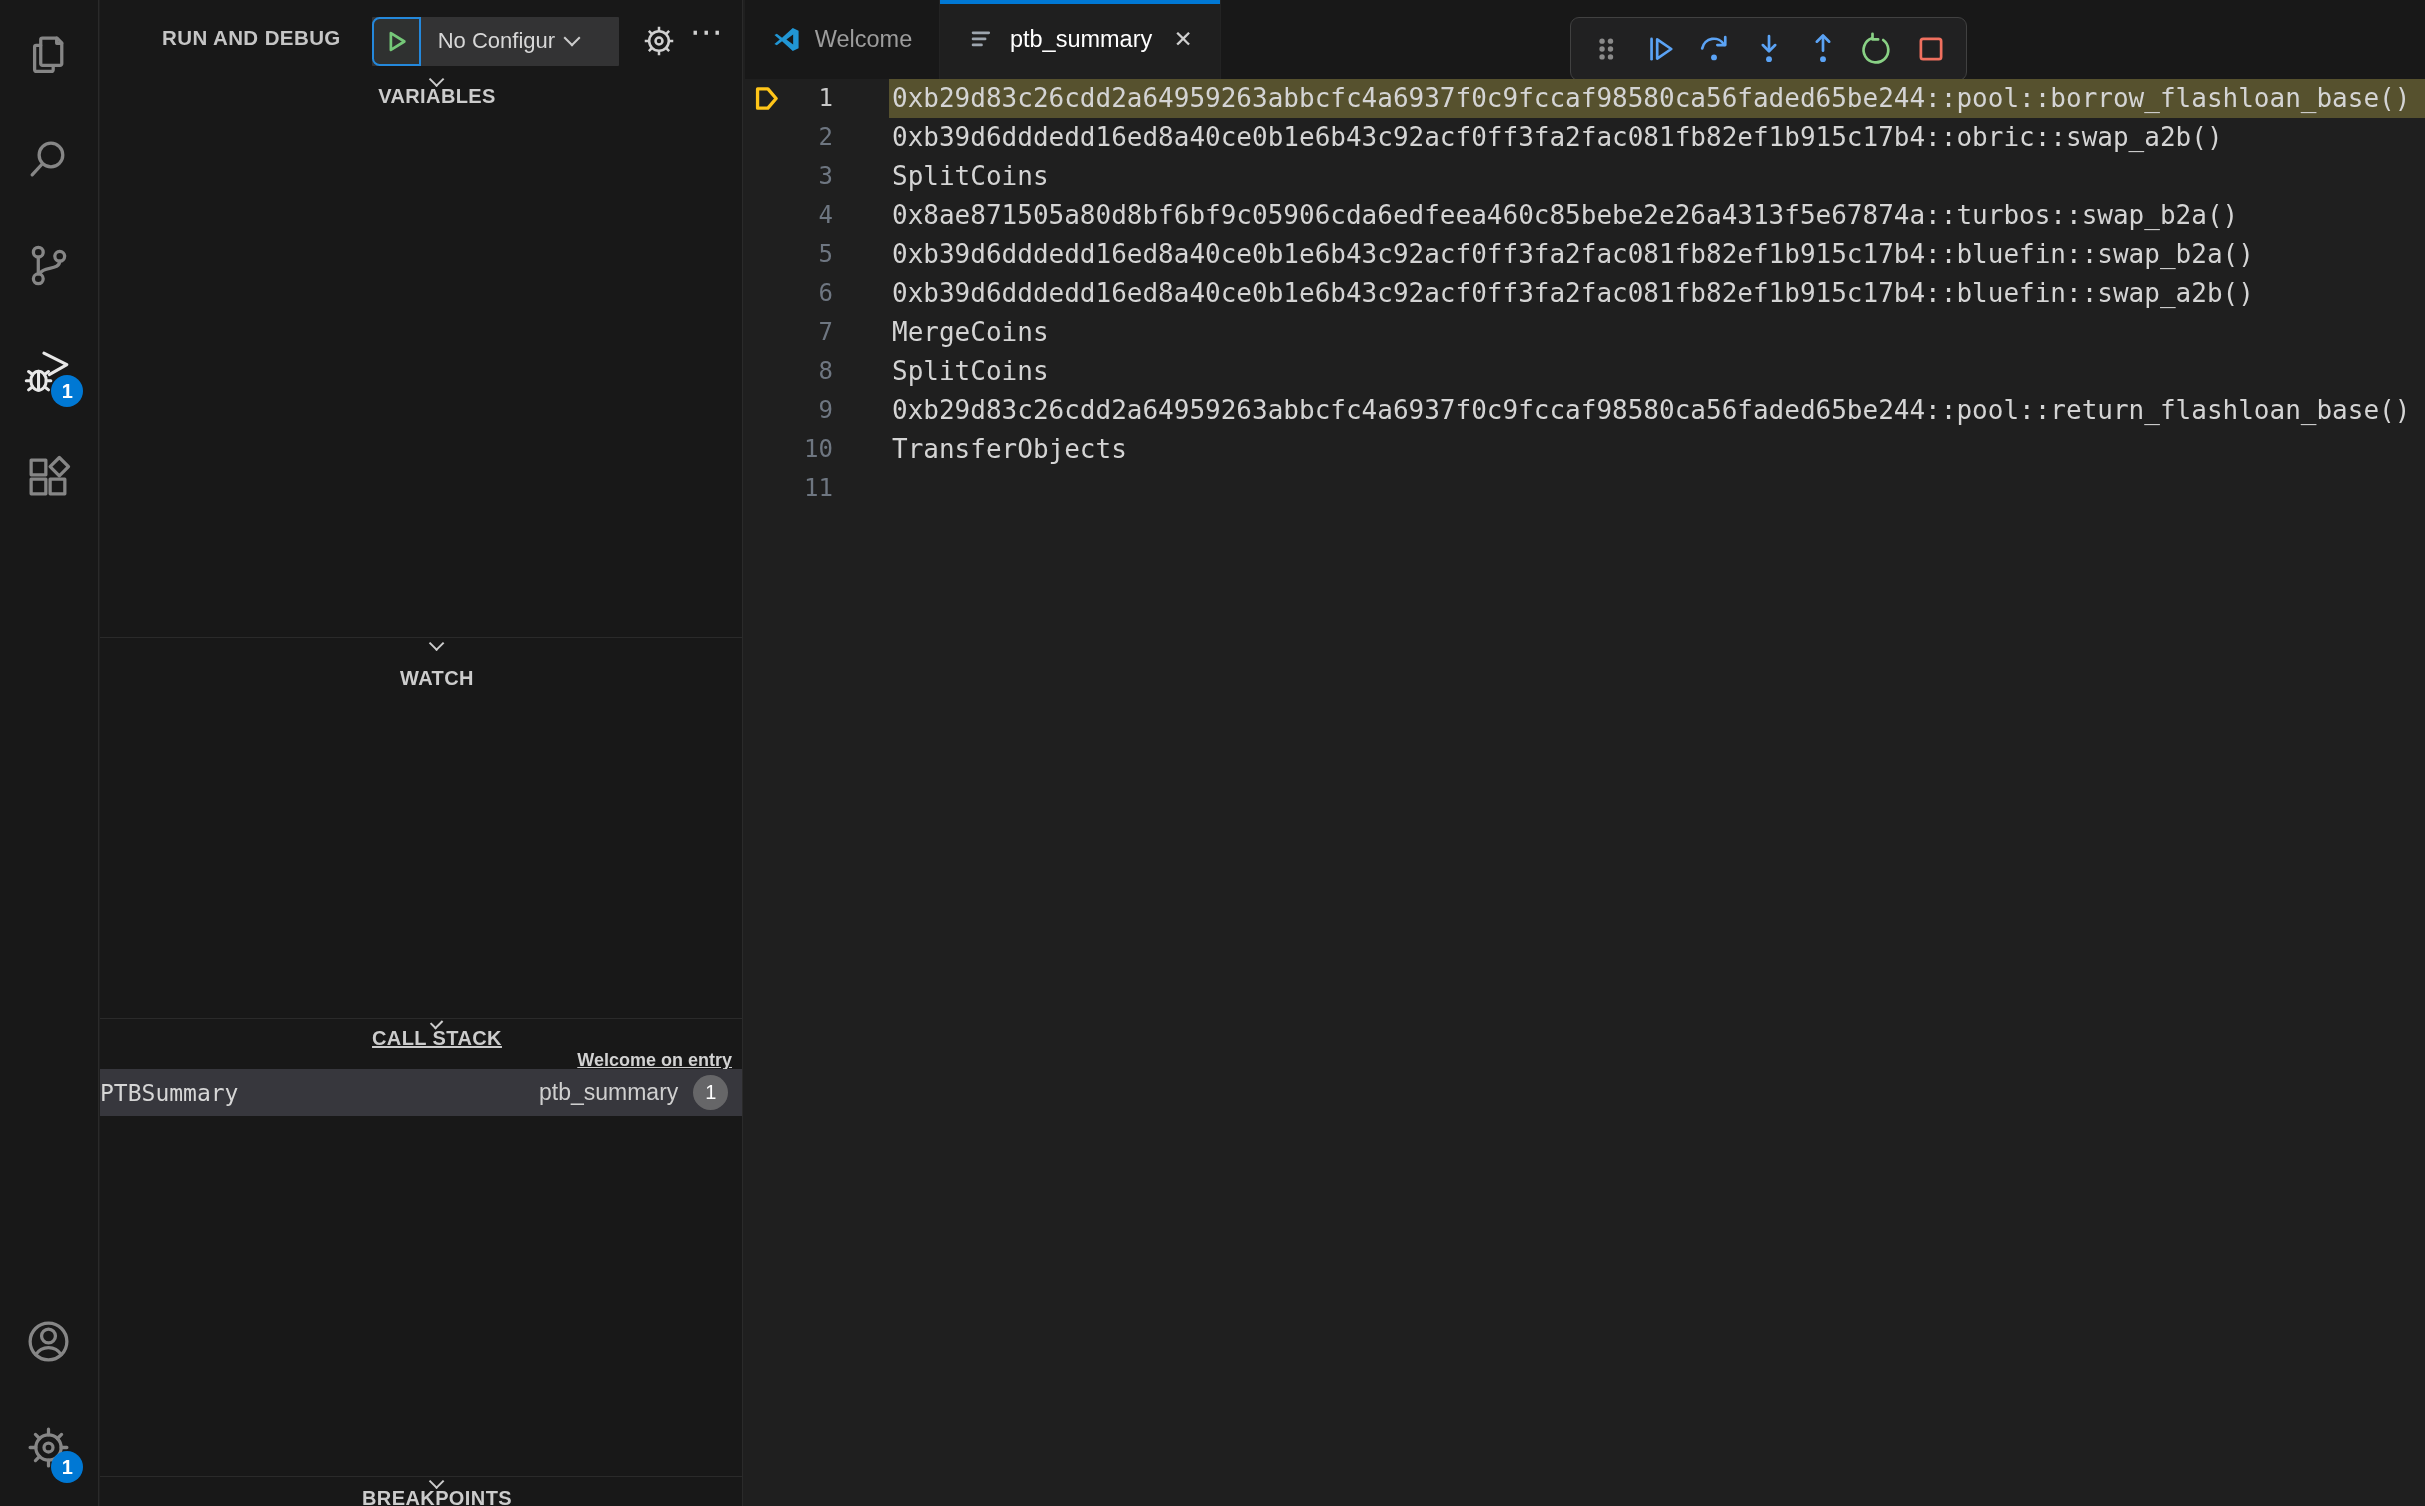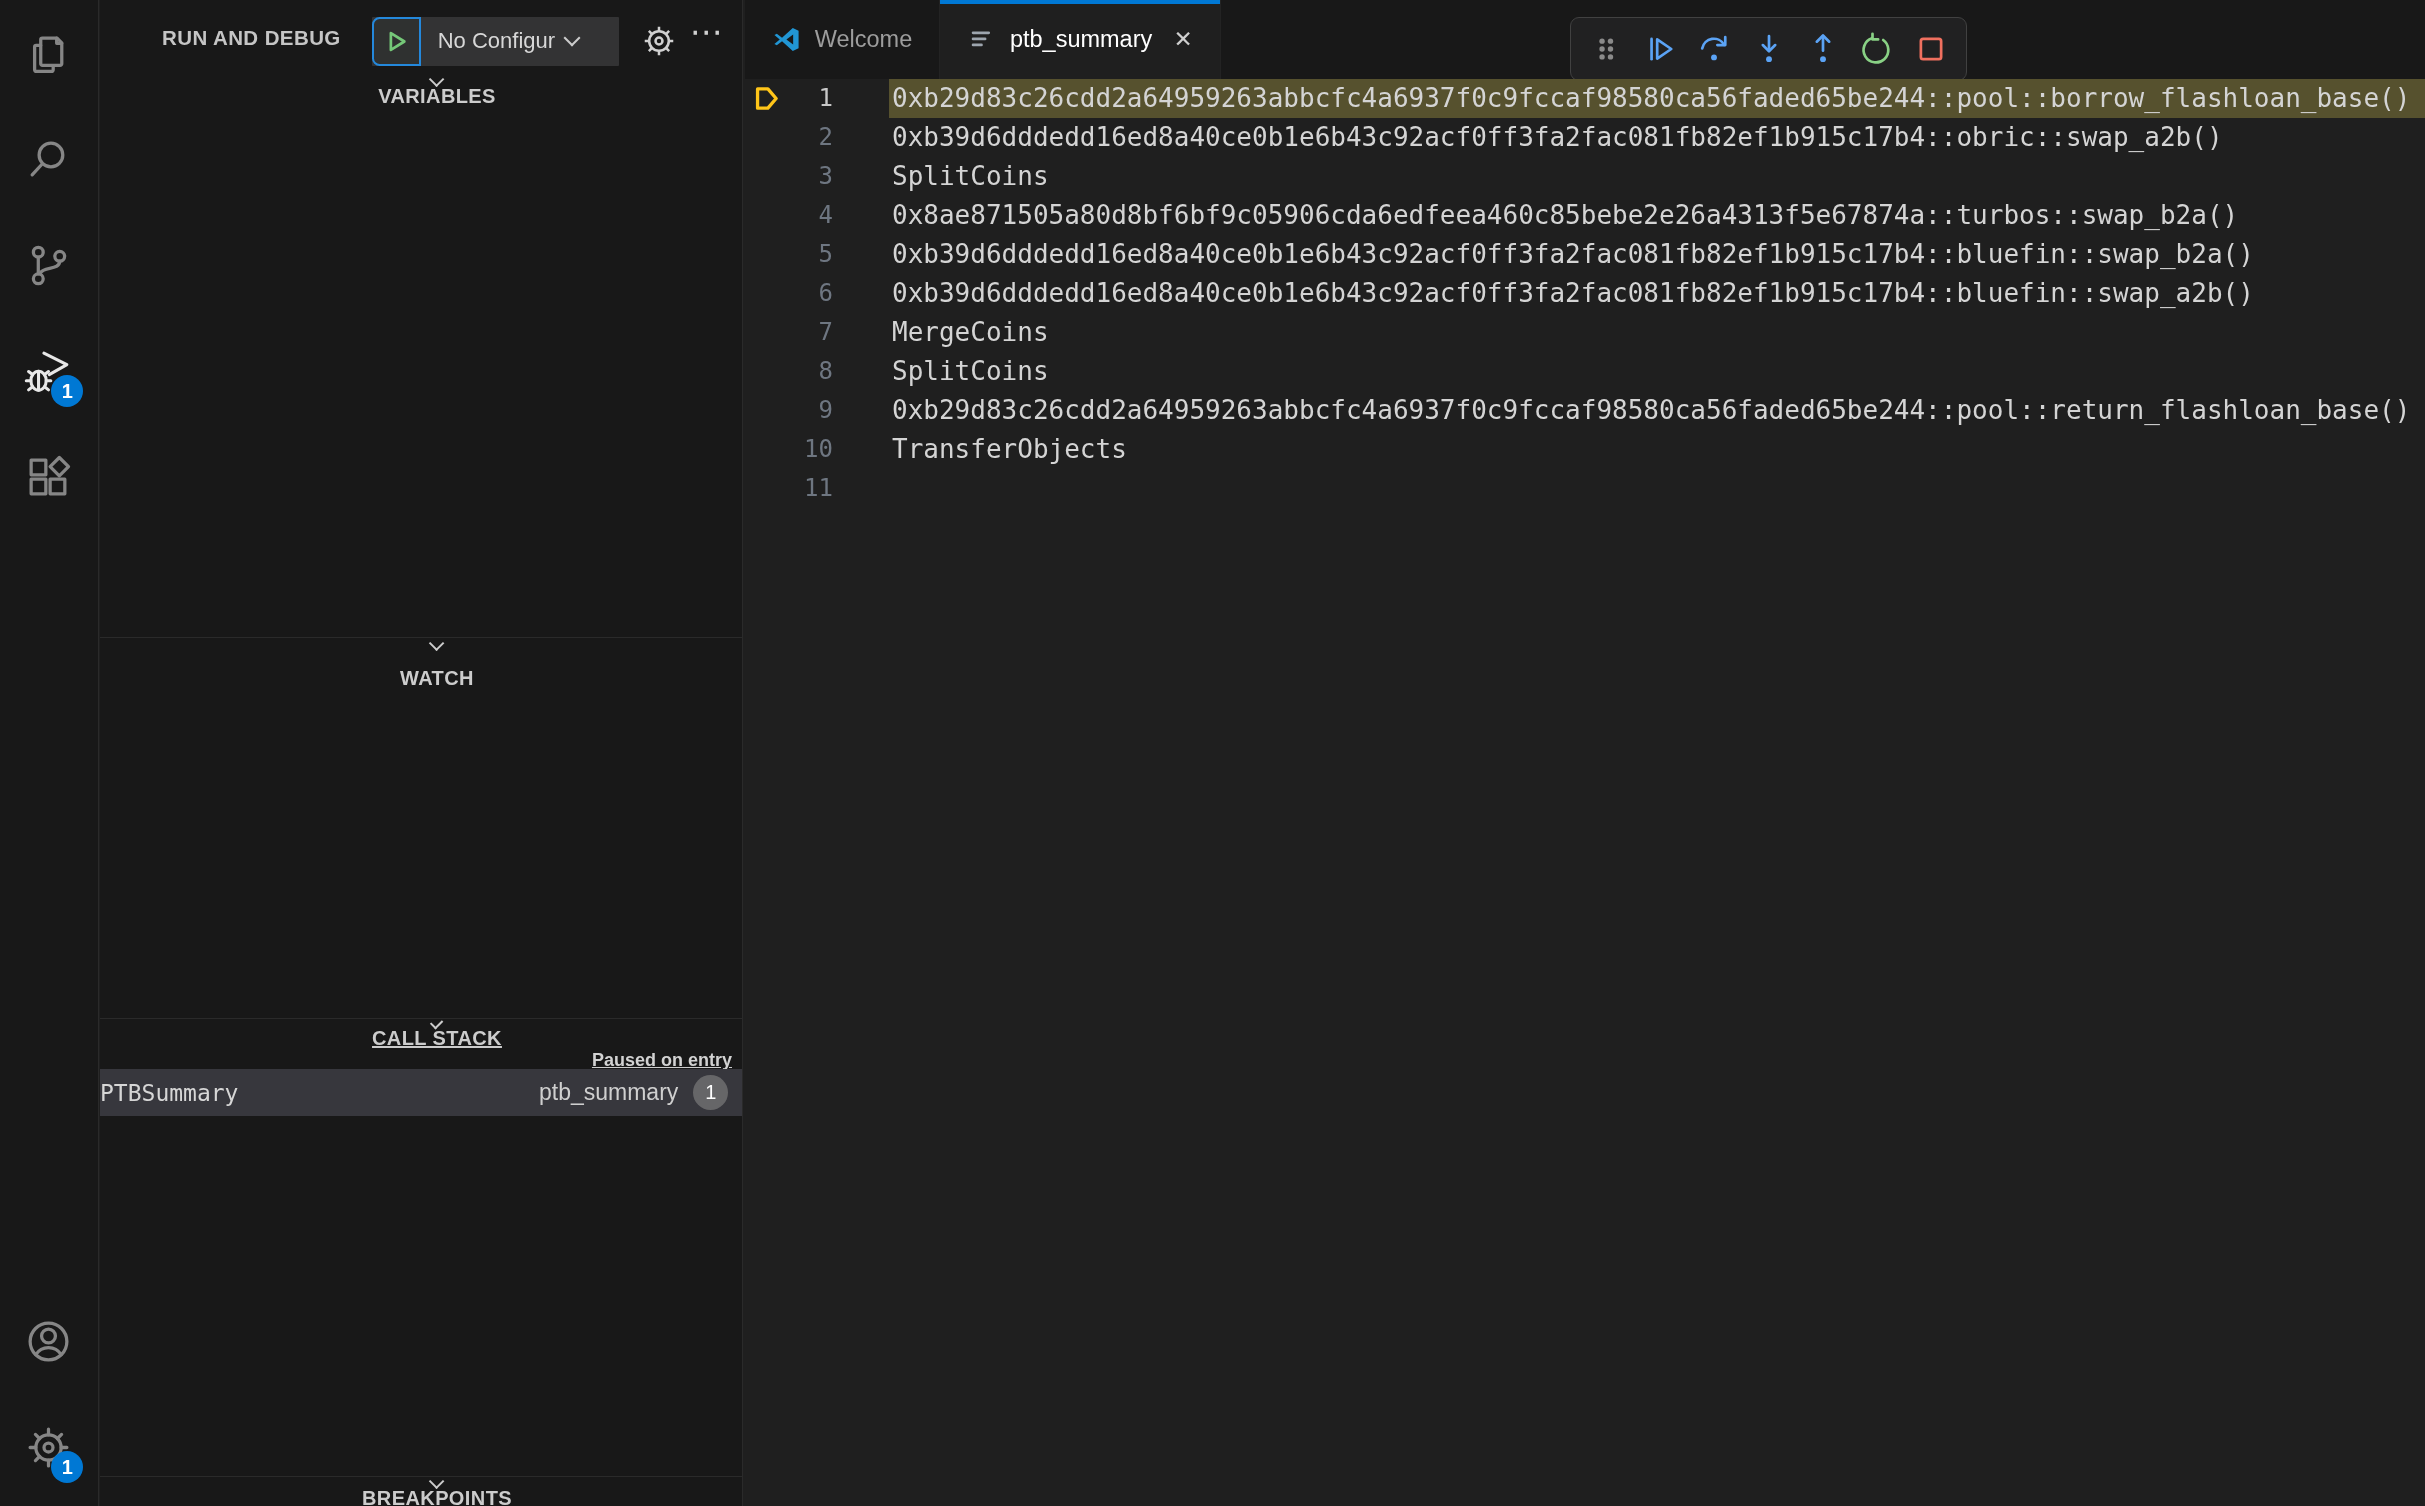--- a/index.html
+++ b/index.html
@@ -188,21 +188,21 @@
   <div class="sb-divider" style="top:637px;"></div>
   <div class="sb-section-header" style="top:643px;justify-content:space-between;">
     <span class="chevron"></span>
     <span class="sb-section-label">WATCH</span>
   </div>
 
   <div class="sb-divider" style="top:1018px;"></div>
   <div class="sb-section-header" style="top:1024px;text-decoration:underline;">
     <span class="chevron"></span>
     <span class="sb-section-label">CALL STACK</span>
-    <span class="cs-status">Paused on entry</span>
+    <span class="cs-status">Welcome on entry</span>
   </div>
   <div class="cs-frame">
     <span class="cs-frame-name">PTBSummary</span>
     <span class="cs-frame-right">
       <span class="cs-frame-src">ptb_summary</span>
       <span class="cs-frame-badge">1</span>
     </span>
   </div>
 
   <div class="sb-divider" style="top:1476px;"></div>

